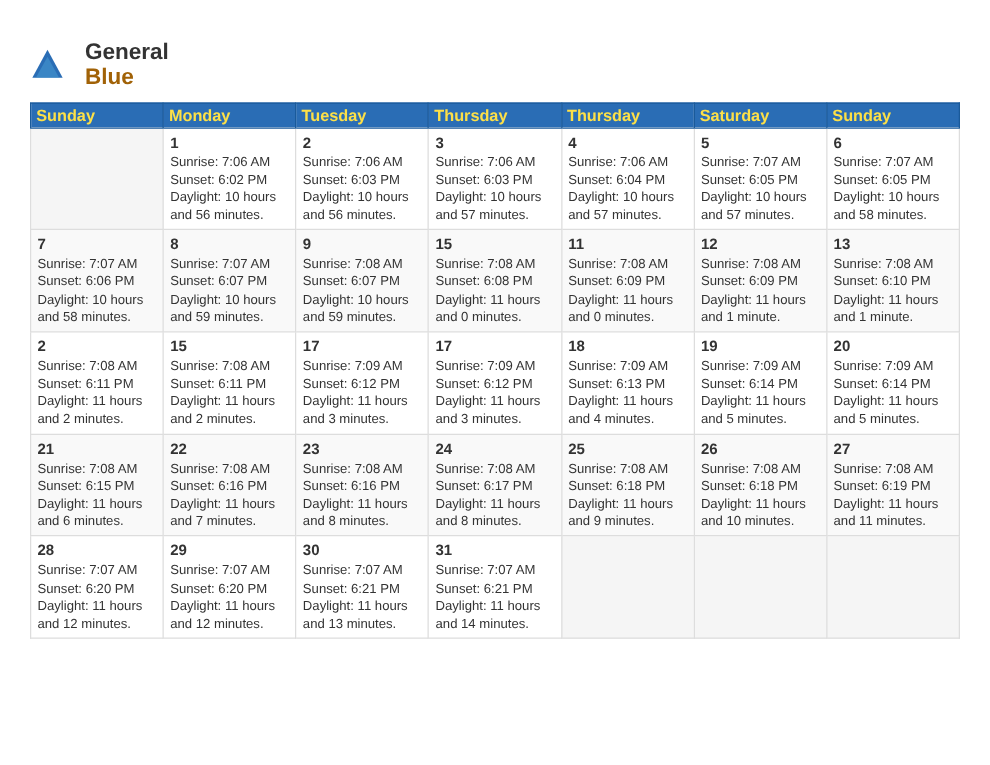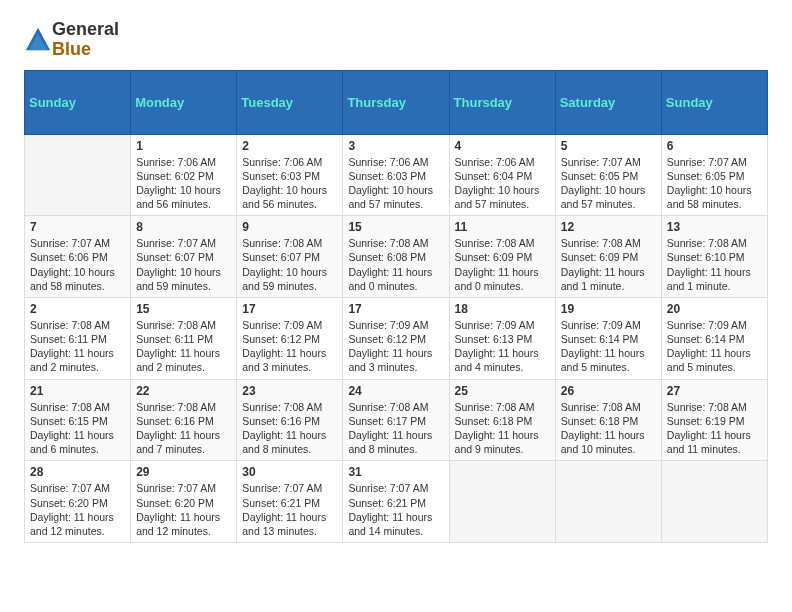--- a/index.html
+++ b/index.html
@@ -12,21 +12,22 @@
     }
     .header {
       display: flex;
       justify-content: space-between;
       align-items: flex-start;
       margin-bottom: 10px;
     }
     .logo {
       display: flex;
       align-items: center;
-      gap: 0;
+      gap: 16px;
+      margin-top: 12px;
     }
     .logo-text {
       display: flex;
       flex-direction: column;
       line-height: 1.1;
     }
     .logo-general {
       font-size: 18px;
       font-weight: bold;
       color: #333;
@@ -53,24 +54,24 @@
       color: #333;
       margin-top: 2px;
     }
     .calendar {
       width: 100%;
       border-collapse: collapse;
       border: 1px solid #ccc;
     }
     .calendar th {
       background-color: #2a6db5;
-      color: #5eead4;
+      color: #fde047;
       font-size: 13px;
       font-weight: bold;
-      padding: 24px 4px;
+      padding: 2px 4px;
       text-align: left;
       border: 1px solid #1a5a9a;
       margin-top: 44px;
     }
     .calendar td {
       vertical-align: top;
       padding: 4px 5px;
       border: 1px solid #ddd;
       width: calc(100% / 7);
       background: #fff;

